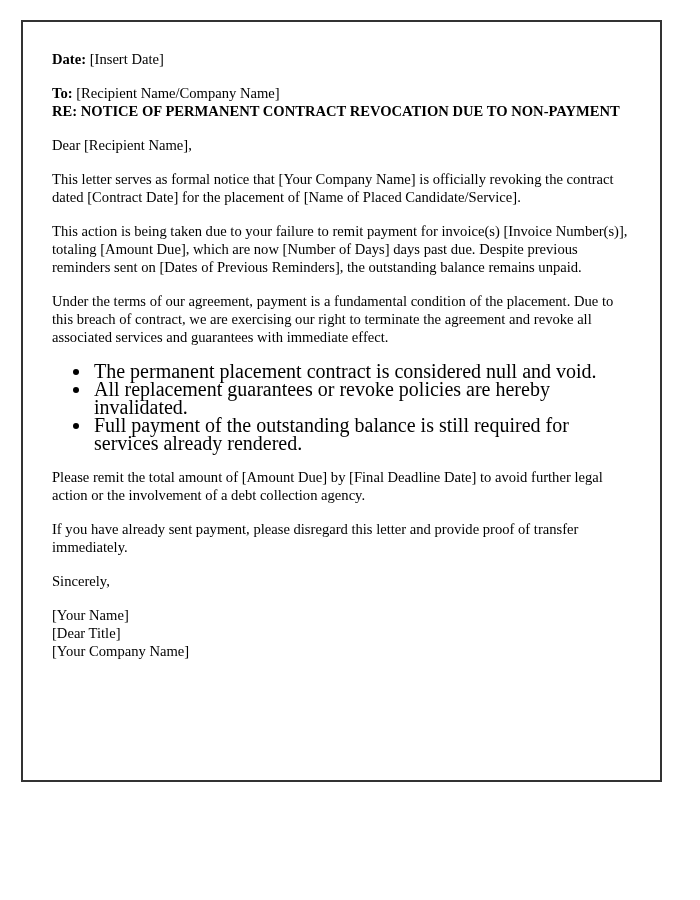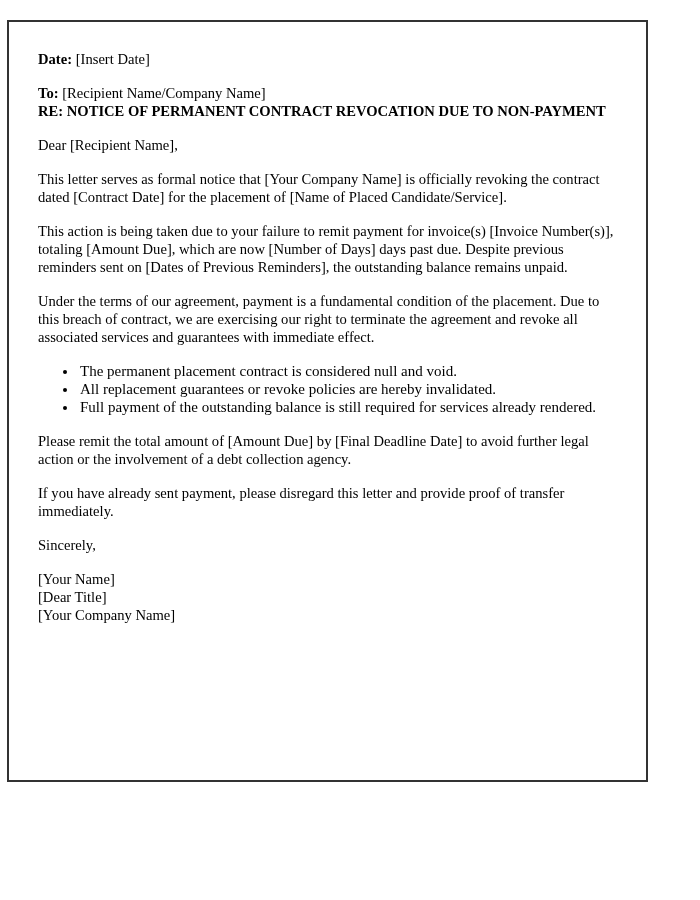--- a/index.html
+++ b/index.html
@@ -13,21 +13,21 @@
   .page {
     position: relative;
     width: 700px;
     height: 900px;
     background: #ffffff;
     font-family: "Liberation Serif", "DejaVu Serif", serif;
     color: #000000;
   }
   .letter-frame {
     position: absolute;
-    left: 7px;
+    left: 21px;
     top: 20px;
     width: 641px;
     height: 762px;
     border: 2px solid #333333;
     box-sizing: border-box;
     background: #ffffff;
     padding: 28px 26px 30px 29px;
     overflow: hidden;
   }
   .letter-frame p {
@@ -40,21 +40,21 @@
   }
   b, .bold {
     font-weight: bold;
   }
   .subject {
     font-weight: bold;
   }
   ul.consequences {
     margin: 0 0 16px 0;
     padding-left: 40px;
-    font-size: 15px;
+    font-size: 20px;
     line-height: 18px;
   }
   ul.consequences li {
     margin: 0;
     padding-left: 2px;
   }
 </style>
 </head>
 <body>
 

